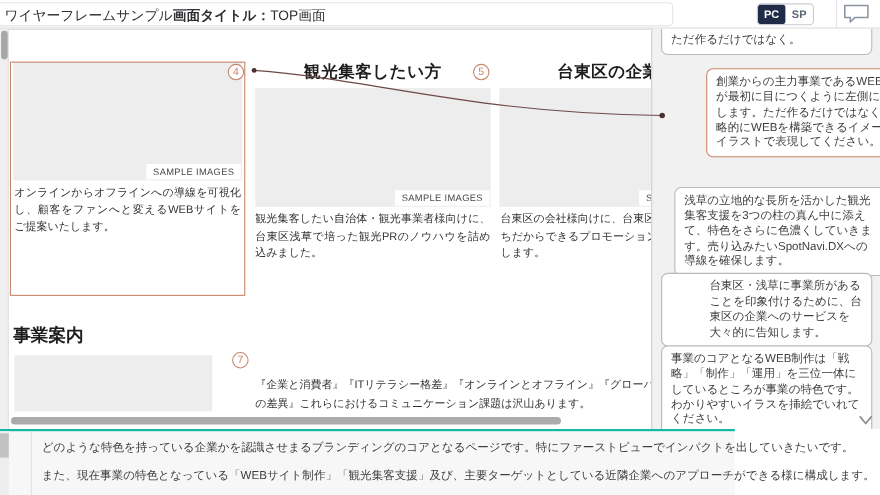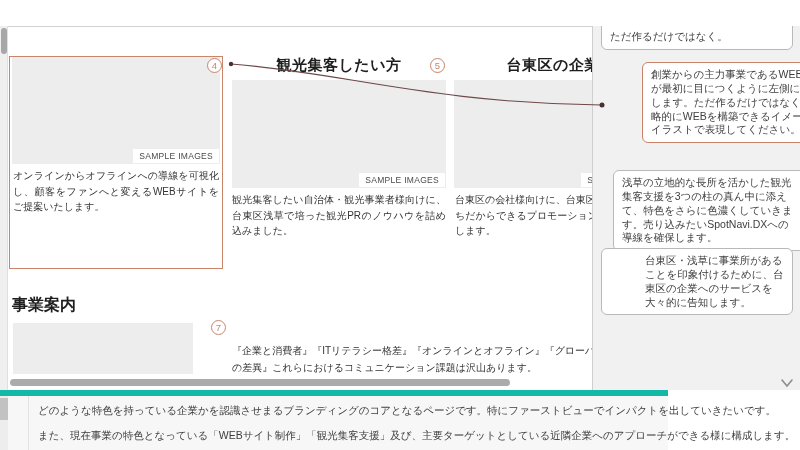--- a/index.html
+++ b/index.html
@@ -57,35 +57,49 @@
     background:#f1f1f2; border-left:1px solid #cfcfcf; overflow:hidden; z-index:10; }
   .note { position:absolute; left:8px; width:192px; background:#fff;
     border:1px solid #b9b9bb; border-radius:6px; padding:5px 8px;
     font-size:10.5px; line-height:1.32; color:#3d3d3d; cursor:pointer; }
   .note.hl { border-color:#c8846a; }
   .note.partial { top:-20px; height:44px; display:flex; align-items:flex-end; }
   .scroll-more { position:absolute; right:6px; top:348px; width:14px; height:10px; cursor:pointer; }
 
   
   .footer { position:absolute; left:0; top:390px; width:668px; height:60px;
-    background:#f7f7f8; border-top:6px solid #14b8a6; z-index:10; }
+    background:#f7f7f8; border-top:2px solid #14b8a6; z-index:10; }
   .footer .gutter { position:absolute; left:0; top:0; width:8px; height:60px; background:#ededee; }
   .footer .gutter-thumb { position:absolute; left:0; top:2px; width:8px; height:22px; background:#c2c2c2; }
   .footer .gdiv { position:absolute; left:28px; top:0; width:1px; height:60px; background:#e2e2e4; }
   .f-line { position:absolute; left:38px; width:750px; font-size:10.5px; color:#3c3c3c; white-space:nowrap; }
 
   
   .overlay { position:absolute; left:0; top:0; width:800px; height:450px;
     pointer-events:none; z-index:20; }
 </style>
 </head>
 <body>
 
 <div class="stage">
 
+  <div class="topbar">
+    <div class="title-field"></div>
+    <div class="titlebar-text"><span>ワイヤーフレームサンプル</span><b>画面タイトル：</b><span>TOP画面</span></div>
+    <div class="pcsp">
+      <div class="seg active">PC</div>
+      <div class="seg">SP</div>
+    </div>
+    <div class="tb-divider"></div>
+    <div class="comment-btn">
+      <svg width="26" height="19" viewBox="0 0 26 19">
+        <path d="M2 2 h21 v11 h-12 l-4 4 v-4 h-5 z" fill="#fff" stroke="#8a93a3" stroke-width="1.4" stroke-linejoin="round"></path>
+      </svg>
+    </div>
+  </div>
 
   <div class="vscroll">
     <div class="thumb"></div>
   </div>
 
   <div class="canvas">
 
     <div class="hl-box"></div>
     <div class="col" style="left:2px; width:212px;">
       <div class="img-ph" style="margin:0 2px;">
@@ -133,20 +147,23 @@
     </div>
     <div class="note hl" style="top:36px;margin-left:41px;">
       <span>創業からの主力事業であるWEB制作が最初に目につくように左側に配置します。ただ作るだけではなく、戦略的にWEBを構築できるイメージをイラストで表現してください。</span>
     </div>
     <div class="note" style="top:144px;margin-left:12px;">
       <span>浅草の立地的な長所を活かした観光集客支援を3つの柱の真ん中に添えて、特色をさらに色濃くしていきます。売り込みたいSpotNavi.DXへの導線を確保します。</span>
     </div>
     <div class="note" style="top:222px;padding-left:43px;">
       <span>台東区・浅草に事業所があることを印象付けるために、台東区の企業へのサービスを大々的に告知します。</span>
     </div>
+    <div class="note" style="top:288px;">
+      <span>事業のコアとなるWEB制作は「戦略」「制作」「運用」を三位一体にしているところが事業の特色です。わかりやすいイラスを挿絵でいれてください。</span>
+    </div>
     <div class="scroll-more">
       <svg width="14" height="10" viewBox="0 0 14 10">
         <polyline points="2,2 7,8 12,2" fill="none" stroke="#8d8d8d" stroke-width="1.6" stroke-linecap="round"></polyline>
       </svg>
     </div>
   </div>
 
   <div class="footer">
     <div class="gutter">
       <div class="gutter-thumb"></div>

